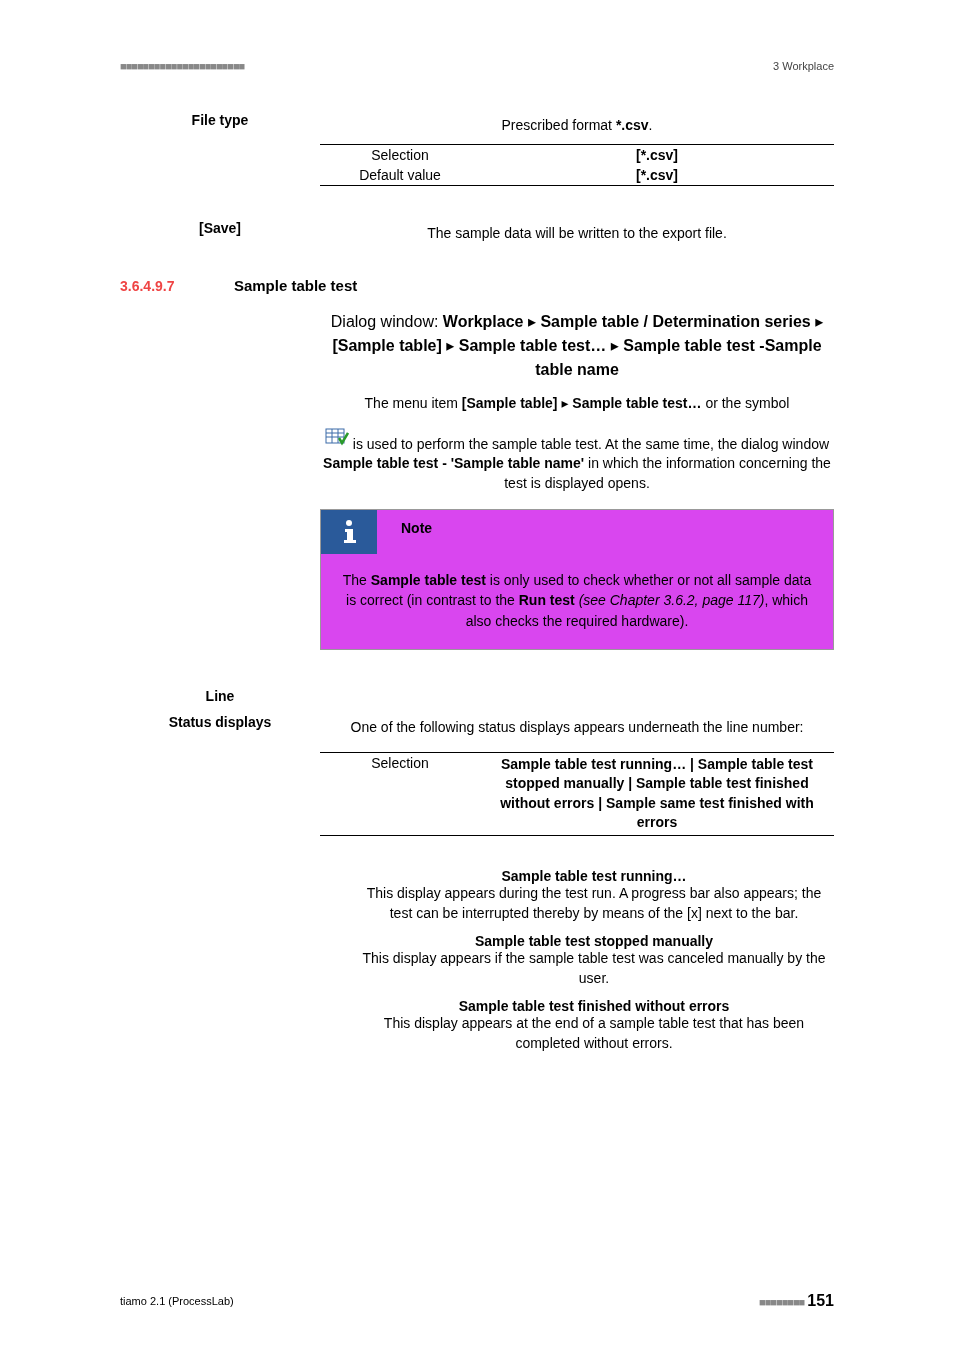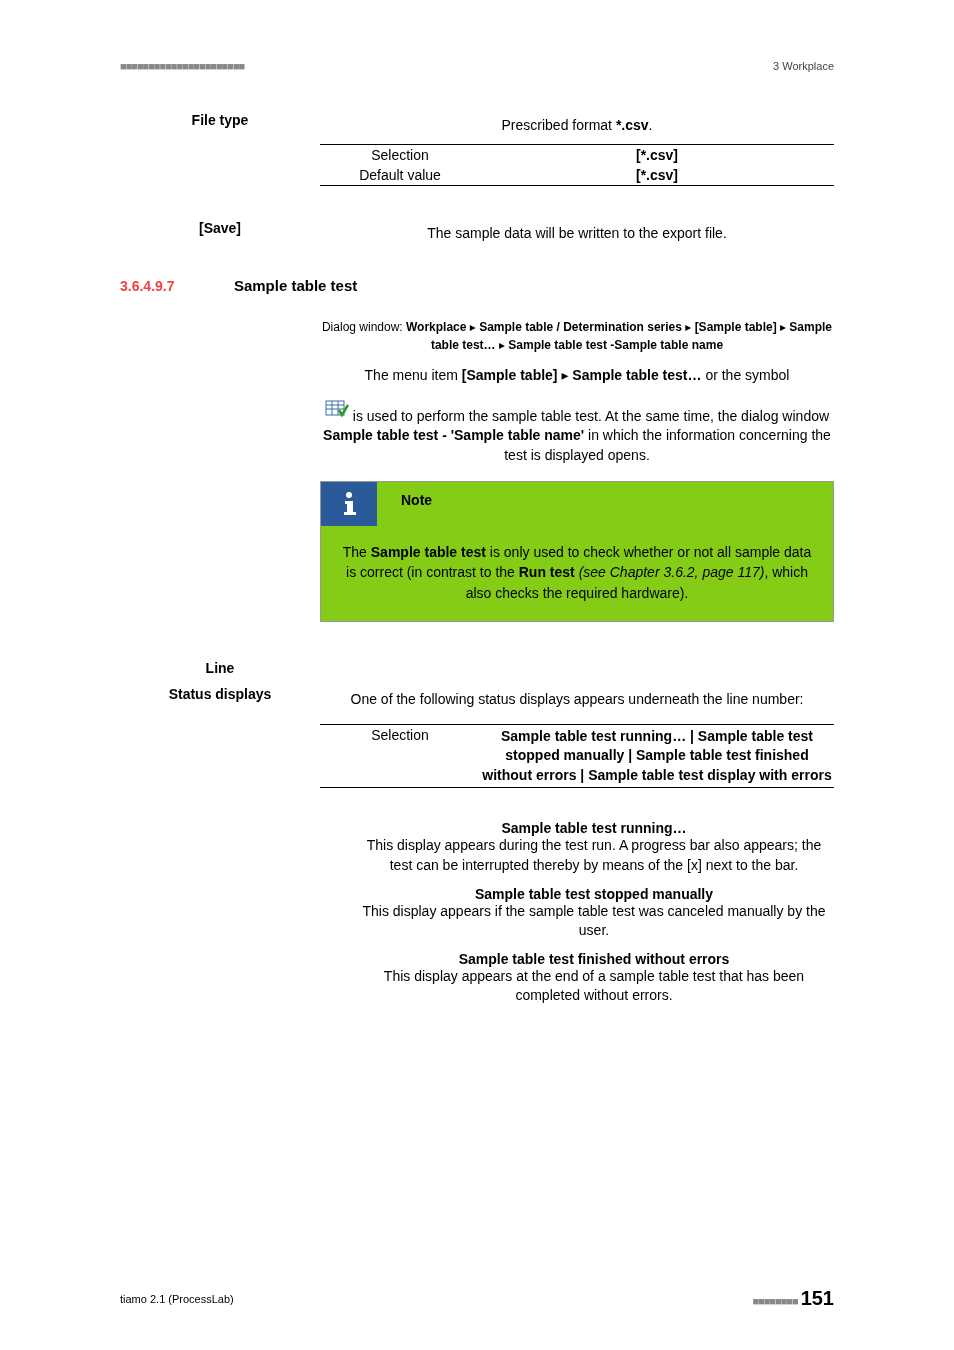--- a/index.html
+++ b/index.html
@@ -69,27 +69,27 @@
   .section-num {
     font-weight: bold;
     color: #ef4444;
     width: 110px;
     display: inline-block;
   }
   .section-title {
     font-weight: bold;
   }
   .dialog-path {
-    font-size: 12px;
-    margin: 16px 0 12px 0;
+    font-size: 16px;
+    margin: 8px 0 12px 0;
     line-height: 1.5;
   }
   .note-box {
     border: 1px solid #999;
-    background: #84cc16;
+    background: #d946ef;
     padding: 0 18px 18px 18px;
     margin: 16px 0 20px 0;
   }
   .note-head {
     display: flex;
     align-items: stretch;
     margin-left: -18px;
     margin-bottom: 16px;
   }
   .note-icon {
@@ -126,21 +126,21 @@
     bottom: 40px;
     left: 120px;
     right: 120px;
     display: flex;
     justify-content: space-between;
     align-items: center;
     font-size: 11px;
   }
   .page-num {
     font-weight: bold;
-    font-size: 20px;
+    font-size: 16px;
   }
   .italic {
     font-style: italic;
   }
 </style>
 </head>
 <body>
 
 <div class="page">
 
@@ -227,21 +227,21 @@
     <div class="label-col term">Line</div>
   </div>
 
   <div class="row" style="margin-top:10px">
     <div class="label-col term">Status displays</div>
     <div class="content-col">
       <div class="para">One of the following status displays appears underneath the line number:</div>
       <div class="sel-table">
         <div class="sel-row">
           <div class="sel-key">Selection</div>
-          <div class="sel-val" style="line-height:1.4">Sample table test running… | Sample table test stopped manually | Sample table test finished without errors | Sample table test display with errors</div>
+          <div class="sel-val" style="line-height:1.4">Sample table test running… | Sample table test stopped manually | Sample table test finished without errors | Sample same test finished with errors</div>
         </div>
       </div>
 
       <div class="status-item">
         <div class="status-title">Sample table test running…</div>
         <div class="status-desc">This display appears during the test run. A progress bar also appears; the test can be interrupted thereby by means of the [x] next to the bar.</div>
       </div>
       <div class="status-item">
         <div class="status-title">Sample table test stopped manually</div>
         <div class="status-desc">This display appears if the sample table test was canceled manually by the user.</div>

